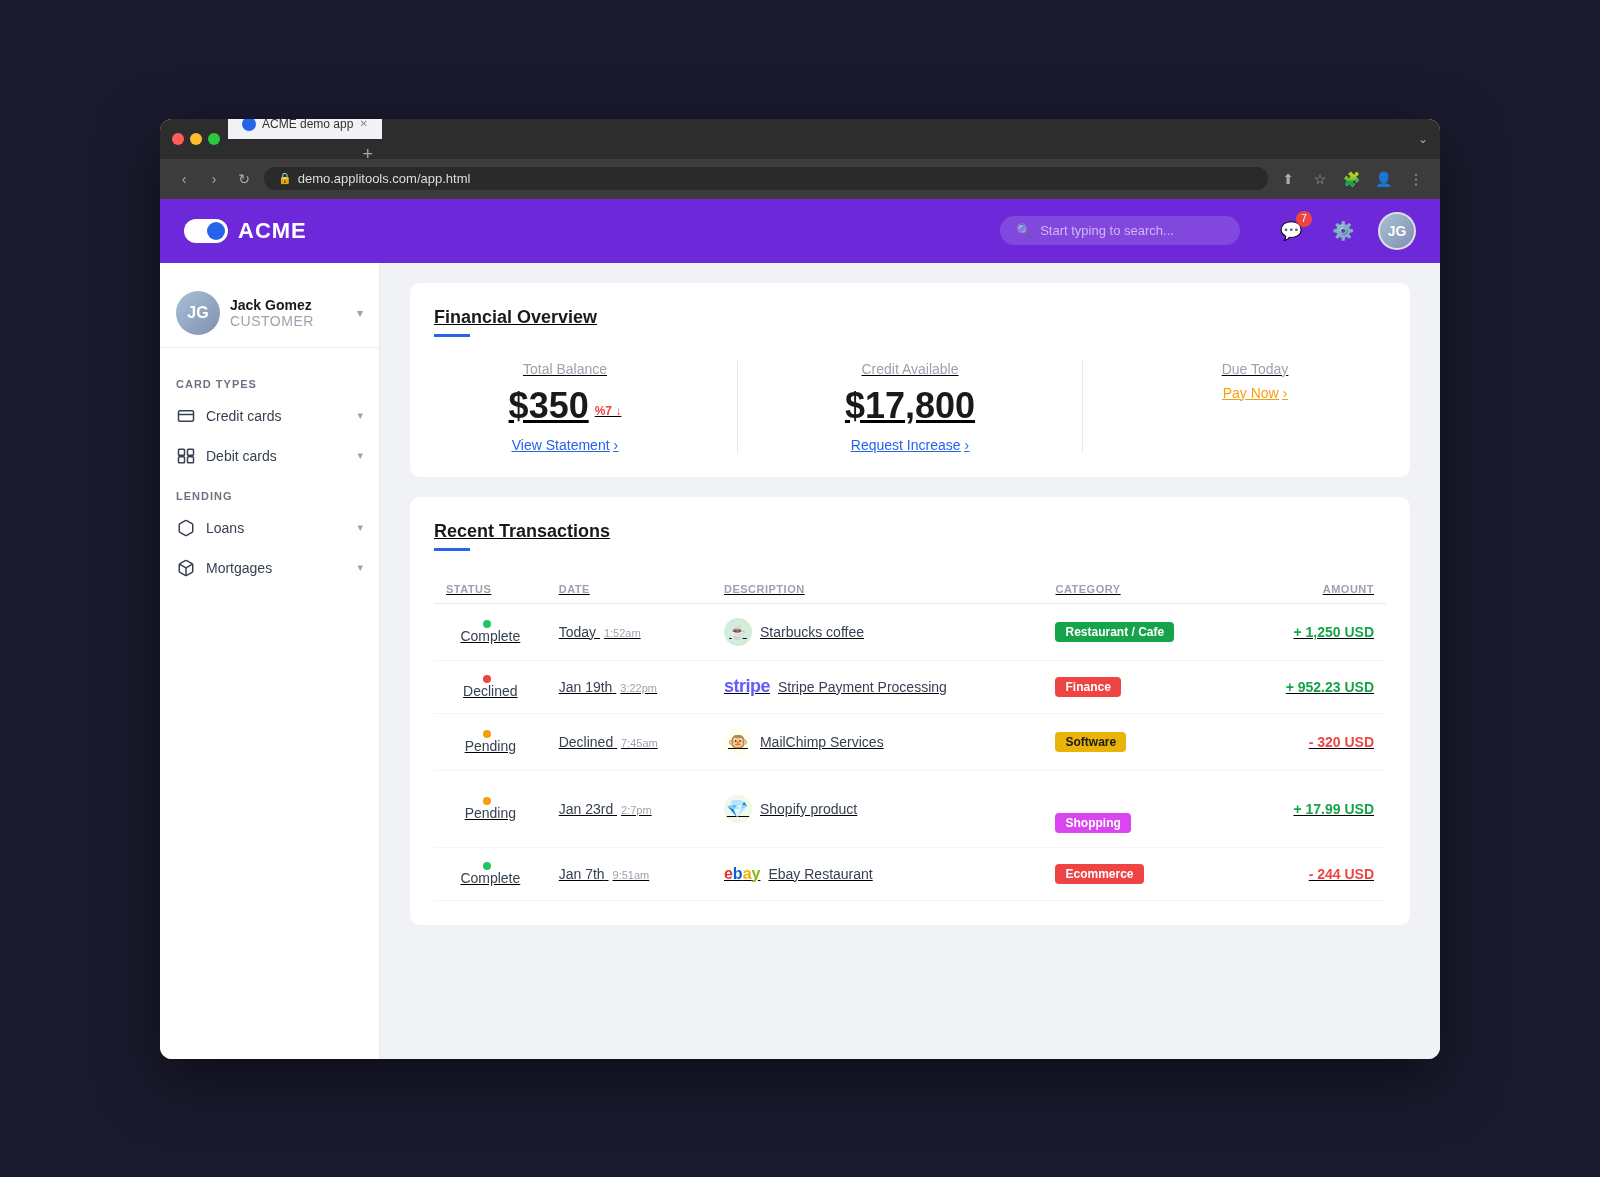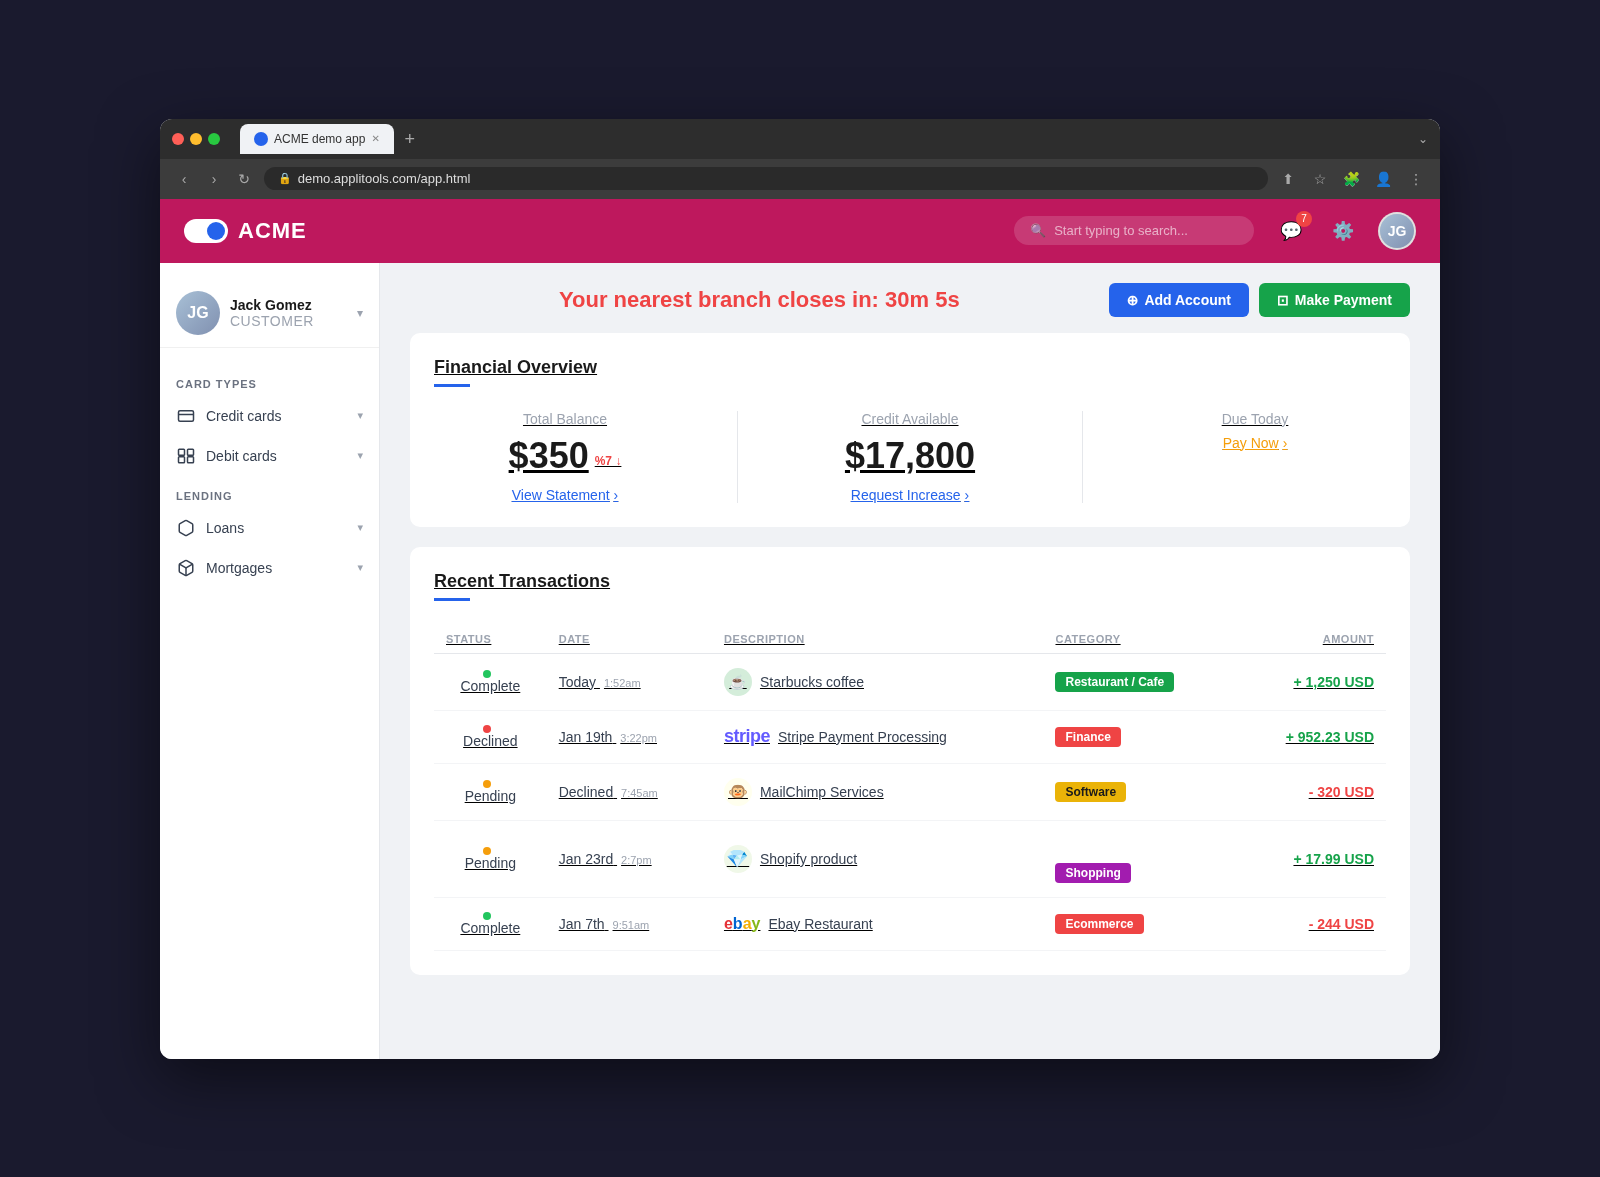--- a/index.html
+++ b/index.html
@@ -27,22 +27,22 @@
     }
     .traffic-lights { display: flex; gap: 6px; }
     .traffic-light { width: 12px; height: 12px; border-radius: 50%; }
     .tl-red { background: #ff5f57; }
     .tl-yellow { background: #ffbd2e; }
     .tl-green { background: #28c840; }
 
     .tab-bar {
       display: flex;
       align-items: flex-end;
-      margin-left: 12px;
       gap: 2px;
+      flex-direction: column;
     }
     .tab {
       background: #f0f2f5;
       border-radius: 8px 8px 0 0;
       padding: 6px 14px;
       font-size: 12px;
       color: #333;
       display: flex;
       align-items: center;
       gap: 6px;
@@ -73,26 +73,26 @@
       align-items: center;
       gap: 6px;
     }
     .lock-icon { color: #aaa; font-size: 11px; }
     .address-text { color: #ddd; font-size: 13px; }
     .browser-actions { display: flex; gap: 8px; color: #aaa; font-size: 14px; }
     .browser-action-btn { width: 24px; height: 24px; display: flex; align-items: center; justify-content: center; cursor: pointer; }
 
     
     .app-header {
-      background: #be185d;
+      background: #6d28d9;
       height: 64px;
       display: flex;
       align-items: center;
       padding: 0 24px;
-      gap: 20px;
+      gap: 34px;
     }
     .logo-toggle {
       display: flex;
       align-items: center;
       gap: 10px;
     }
     .toggle-switch {
       width: 44px;
       height: 24px;
       background: white;
@@ -350,21 +350,21 @@
       border-radius: 4px;
       padding: 3px 10px;
       font-size: 12px;
       font-weight: 600;
       color: white;
       display: inline-block;
     }
     .cat-restaurant { background: #16a34a; }
     .cat-finance { background: #ef4444; }
     .cat-software { background: #eab308; color: #1a1a1a; text-align: center; }
-    .cat-shopping { background: #a21caf; margin-top: 28px; }
+    .cat-shopping { background: #d946ef; margin-top: 28px; }
     .cat-ecommerce { background: #ef4444; }
 
     .amount-positive { color: #16a34a; font-weight: 600; }
     .amount-negative { color: #ef4444; font-weight: 600; }
 
     .stripe-text { font-size: 18px; font-weight: 900; color: #635bff; letter-spacing: -0.5px; }
     .ebay-text { font-size: 16px; font-weight: 900; }
     .ebay-e { color: #e53238; }
     .ebay-b { color: #0064d2; }
     .ebay-a { color: #f5af02; }
@@ -506,35 +506,20 @@
                 <line x1="12" y1="22.08" x2="12" y2="12"></line>
               </svg>
             </div>
             <span class="sidebar-item-label">Mortgages</span>
             <span class="sidebar-chevron">▾</span>
           </div>
         </div>
 
         <div class="main-content">
 
-          <div style="display: flex; align-items: center; justify-content: space-between; margin-bottom: 16px;">
-            <div style="flex:1; text-align: center;">
-              <span class="alert-text">Your nearest branch closes in: 30m 5s</span>
-            </div>
-            <div style="display: flex; gap: 10px; flex-shrink: 0;">
-              <button class="btn-add-account">
-                <span>⊕</span>
-                <span>Add Account</span>
-              </button>
-              <button class="btn-make-payment">
-                <span>⊡</span>
-                <span>Make Payment</span>
-              </button>
-            </div>
-          </div>
 
           <div class="section-card">
             <div class="section-header">Financial Overview</div>
             <div class="section-divider"></div>
 
             <div class="financial-metrics">
 
               <div class="metric">
                 <div class="metric-label">Total Balance</div>
                 <div class="metric-value-row">

